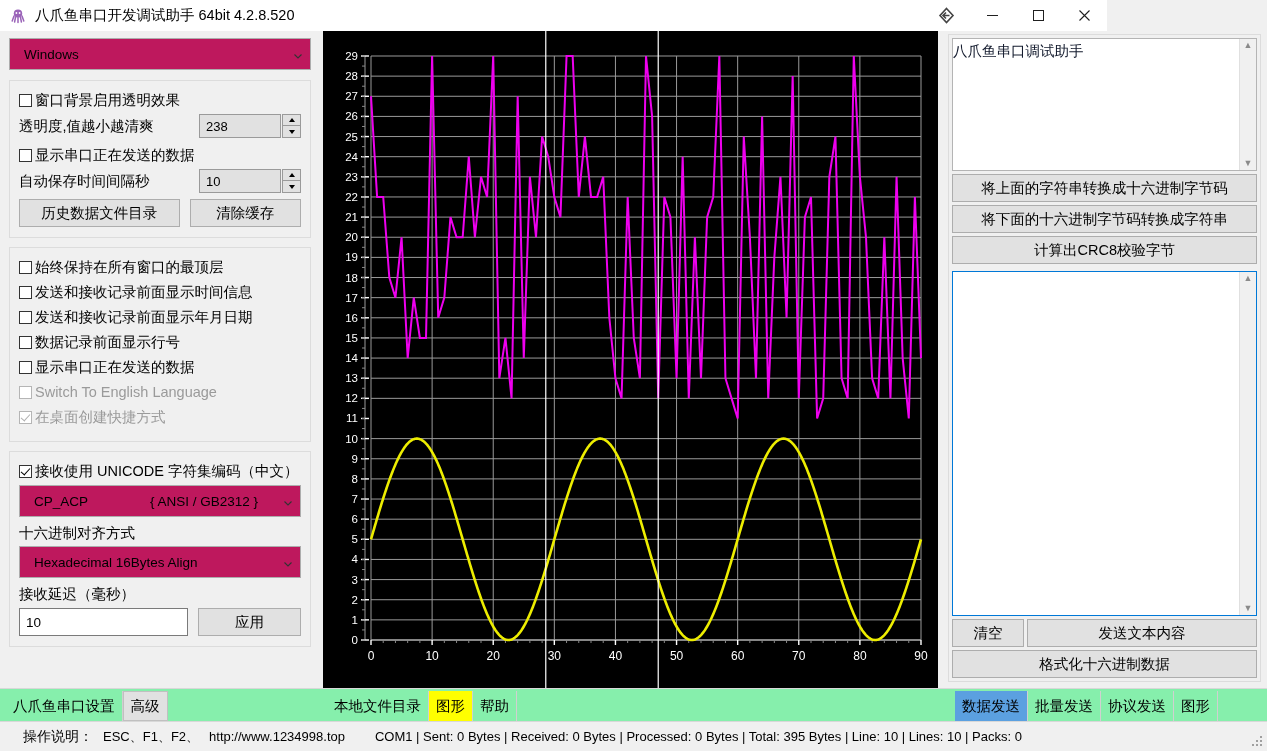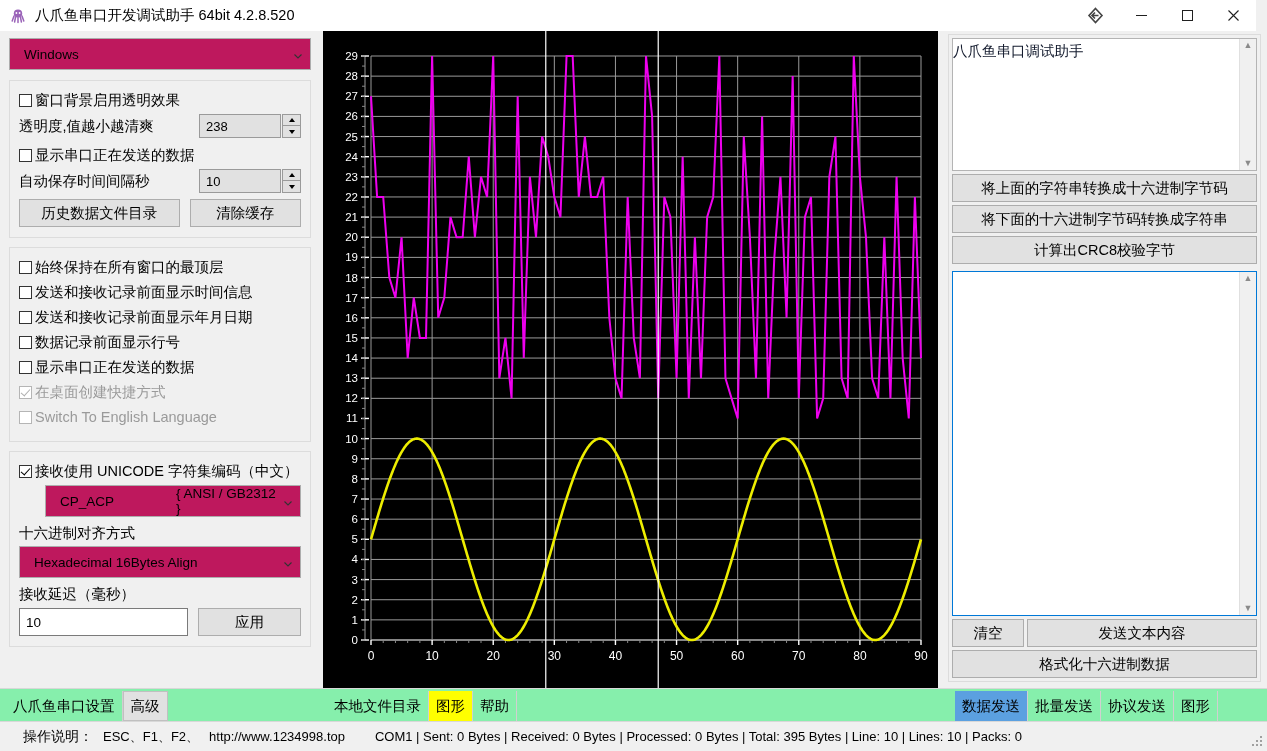--- a/index.html
+++ b/index.html
@@ -11,21 +11,21 @@
     background: #ffffff;
   }
   #app {
     position: relative;
     width: 1267px; height: 751px;
     background: #f0f0f0;
   }
 
   
   .titlebar {
-    position: absolute; left: 0; top: 0; width: 1256px; height: 31px;
+    position: absolute; left: 0; top: 0; width: 1107px; height: 31px;
     background: #ffffff;
     display: flex; align-items: center;
   }
   .app-icon {
     width: 18px; height: 18px; margin-left: 9px; margin-right: 8px;
     position: relative; flex: none;
   }
   .app-title {
     font-size: 14.5px; color: #000; white-space: nowrap;
     letter-spacing: 0px;
@@ -106,21 +106,21 @@
   .btn {
     background: #e1e1e1; border: 1px solid #adadad;
     font-size: 14.5px; color: #000;
     display: flex; align-items: center; justify-content: center;
     height: 28px; cursor: default;
   }
   .btn-hist { flex: 1.45; }
   .btn-clear { flex: 1; }
 
   .grp-unicode .sub-label { font-size: 14.5px; color: #000000; margin: 7px 0 3px 0; }
-  .grp-unicode .combo2 { margin-top: 3px; margin-left: 26px; }
+  .grp-unicode .combo2 { margin-top: 3px; }
   .combo-split { display: flex; align-items: center; width: 100%; }
   .combo-split .c1 { }
   .combo-split .c2 { margin-left: 62px; }
 
   .delay-input {
     height: 28px; background: #fff; border: 1px solid #7a7a7a;
     font-size: 13.5px; color: #000; display: flex; align-items: center; padding-left: 6px;
   }
   .delayrow { display: flex; gap: 10px; margin-top: 4px; }
   .delayrow .delay-input { flex: 1.6; }
@@ -314,26 +314,26 @@
       </div>
       <div class="chkrow">
         <span class="cbox"></span>
         <span>数据记录前面显示行号</span>
       </div>
       <div class="chkrow">
         <span class="cbox"></span>
         <span>显示串口正在发送的数据</span>
       </div>
       <div class="chkrow dim">
+        <span class="cbox dim"></span>
+        <span>Switch To English Language</span>
+      </div>
+      <div class="chkrow dim">
         <span class="cbox checked dim"></span>
         <span>在桌面创建快捷方式</span>
-      </div>
-      <div class="chkrow dim">
-        <span class="cbox dim"></span>
-        <span>Switch To English Language</span>
       </div>
     </div>
 
     <div class="group grp-unicode">
       <div class="chkrow">
         <span class="cbox checked"></span>
         <span>接收使用 UNICODE 字符集编码（中文）</span>
       </div>
       <div class="combo combo2">
         <span class="combo-split">

